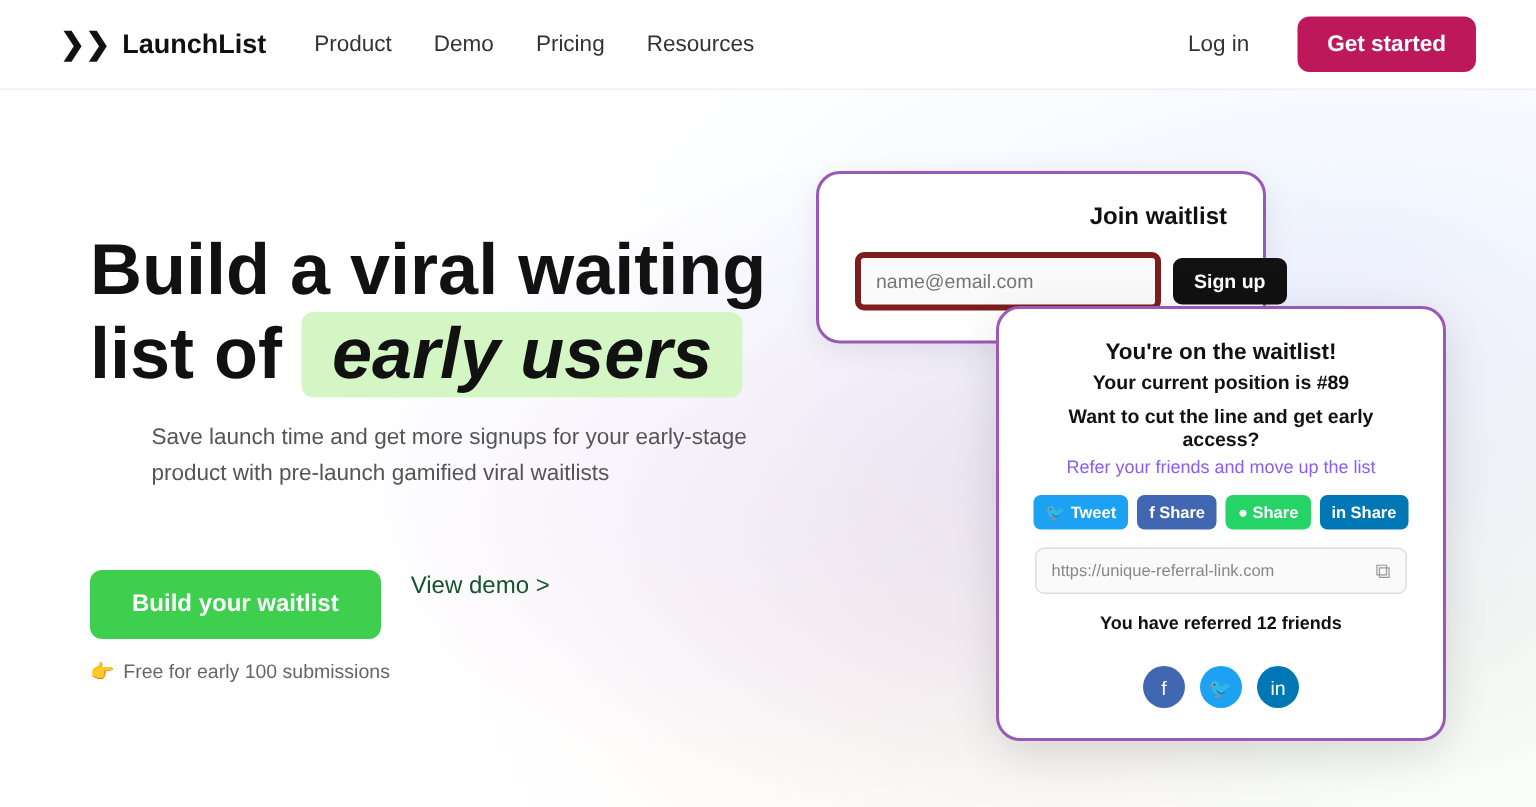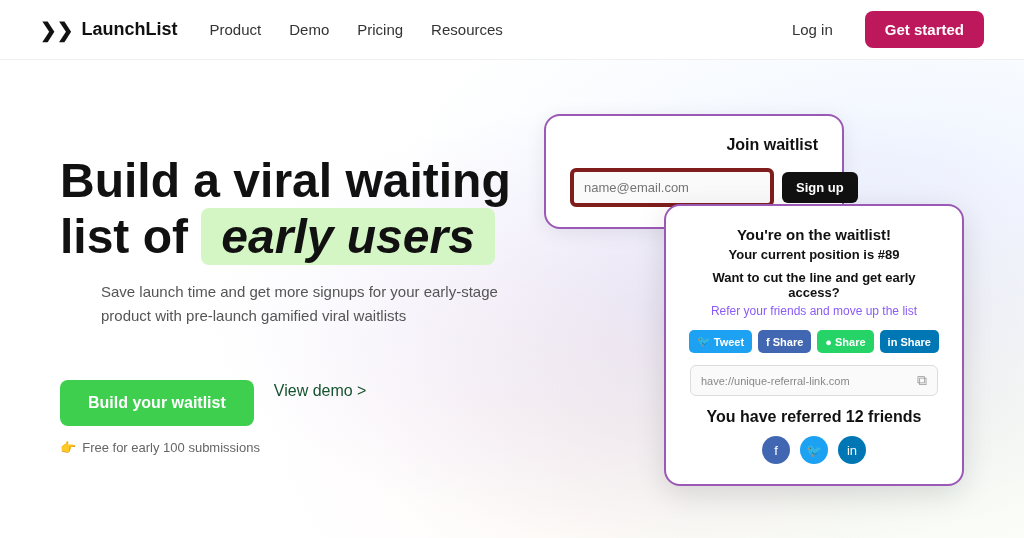--- a/index.html
+++ b/index.html
@@ -305,24 +305,24 @@
       flex: 1;
       font-size: 11px;
       color: #888;
     }
     .copy-icon {
       color: #999;
       font-size: 14px;
       cursor: pointer;
     }
     .referred-text {
-      font-size: 16px;
+      font-size: 12px;
       color: #555;
       text-align: center;
-      margin-bottom: 10px;
+      margin-bottom: 22px;
     }
     .referred-text span {
       font-weight: 700;
       color: #111;
     }
     .social-icons-row {
       display: flex;
       gap: 10px;
       justify-content: center;
     }
@@ -418,21 +418,21 @@
           <button class="share-btn whatsapp">
             <span>●</span>
             <span>Share</span>
           </button>
           <button class="share-btn linkedin">
             <span>in</span>
             <span>Share</span>
           </button>
         </div>
         <div class="referral-input-row">
-          <span class="referral-url">have://unique-referral-link.com</span>
+          <span class="referral-url">https://unique-referral-link.com</span>
           <span class="copy-icon">⧉</span>
         </div>
         <div class="referred-text">
           <span>You have referred </span><span style="font-weight:700;color:#111">12 friends</span>
         </div>
         <div class="social-icons-row">
           <div class="social-circle fb">f</div>
           <div class="social-circle tw">🐦</div>
           <div class="social-circle li">in</div>
         </div>

